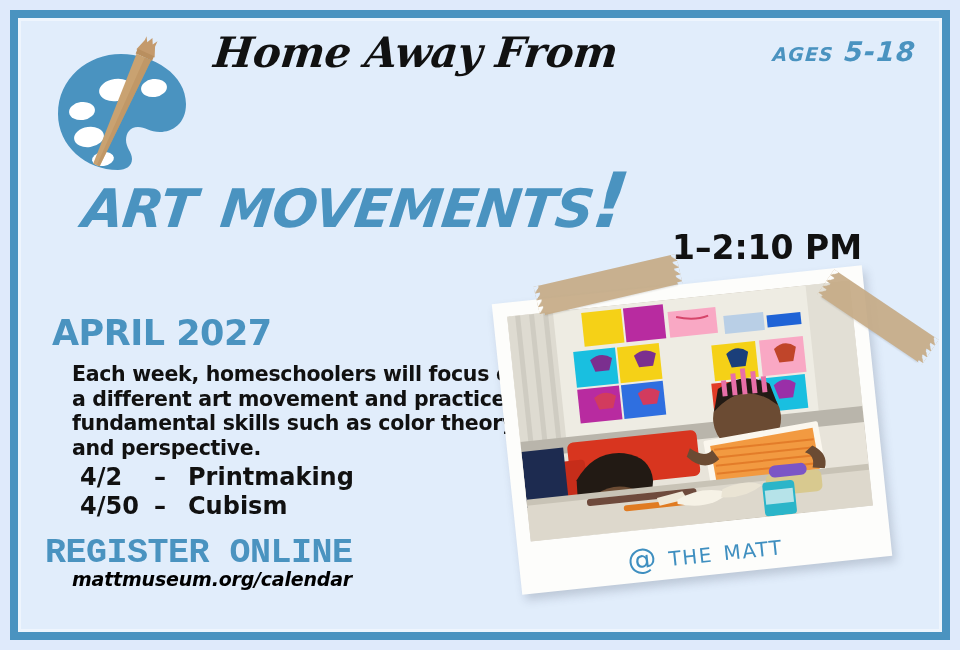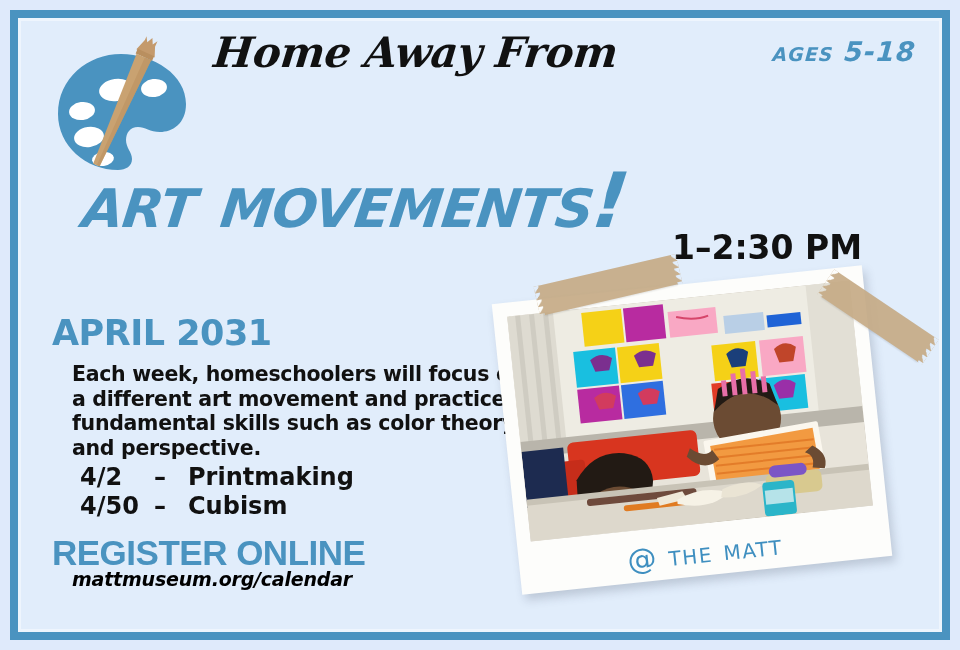--- a/index.html
+++ b/index.html
@@ -88,22 +88,22 @@
     position:absolute;left:80px;top:463px;
     font-family:"DejaVu Sans", sans-serif;
     font-weight:bold;font-size:24px;line-height:29px;color:#111111;
   }
   .sched .row{display:flex;align-items:center;white-space:nowrap;}
   .sched .d{display:inline-block;width:74px;}
   .sched .dash{display:inline-block;width:34px;}
   .sched .t{display:inline-block;}
 
   .register{
-    position:absolute;left:52px;top:533px;
-    font-family:Liberation Sans, sans-serif;
+    position:absolute;left:45px;top:533px;
+    font-family:Liberation Mono, monospace;
     font-weight:bold;font-size:35px;color:#4a93c0;
     letter-spacing:-0.5px;
   }
   .url{
     position:absolute;left:72px;top:568px;
     font-family:"DejaVu Sans", sans-serif;
     font-weight:bold;font-style:italic;font-size:19px;color:#000000;
     letter-spacing:-0.2px;
   }
 
@@ -169,23 +169,23 @@
       </svg>
     </div>
 
     <div class="logo-text">
       <div class="logo-line1">Home Away From</div>
     </div>
 
     <div class="ages">Ages 5-18</div>
 
     <div class="title">Art Movements!</div>
-    <div class="time">1–2:30 PM</div>
-
-    <div class="month">APRIL 2031</div>
+    <div class="time">1–2:10 PM</div>
+
+    <div class="month">APRIL 2027</div>
     <div class="blurb">Each week, homeschoolers will focus on a different art movement and practice fundamental skills such as color theory and perspective.</div>
 
     <div class="sched">
       <div class="row">
         <span class="d">4/2</span>
         <span class="dash">–</span>
         <span class="t">Printmaking</span>
       </div>
       <div class="row">
         <span class="d">4/50</span>

